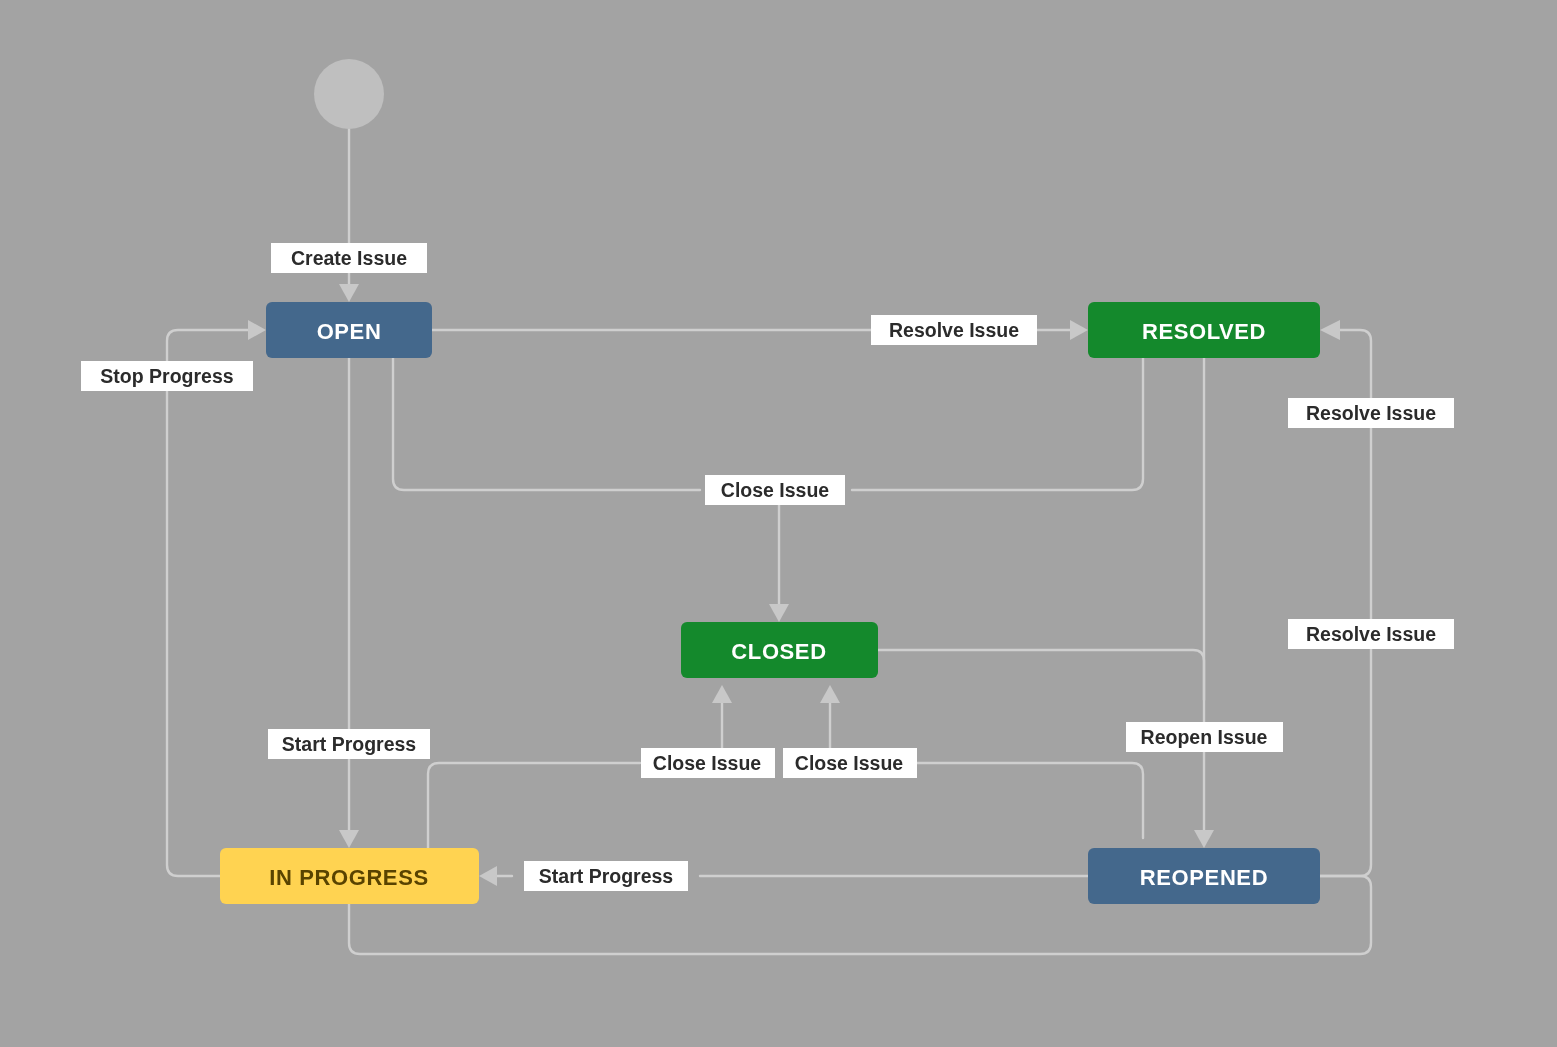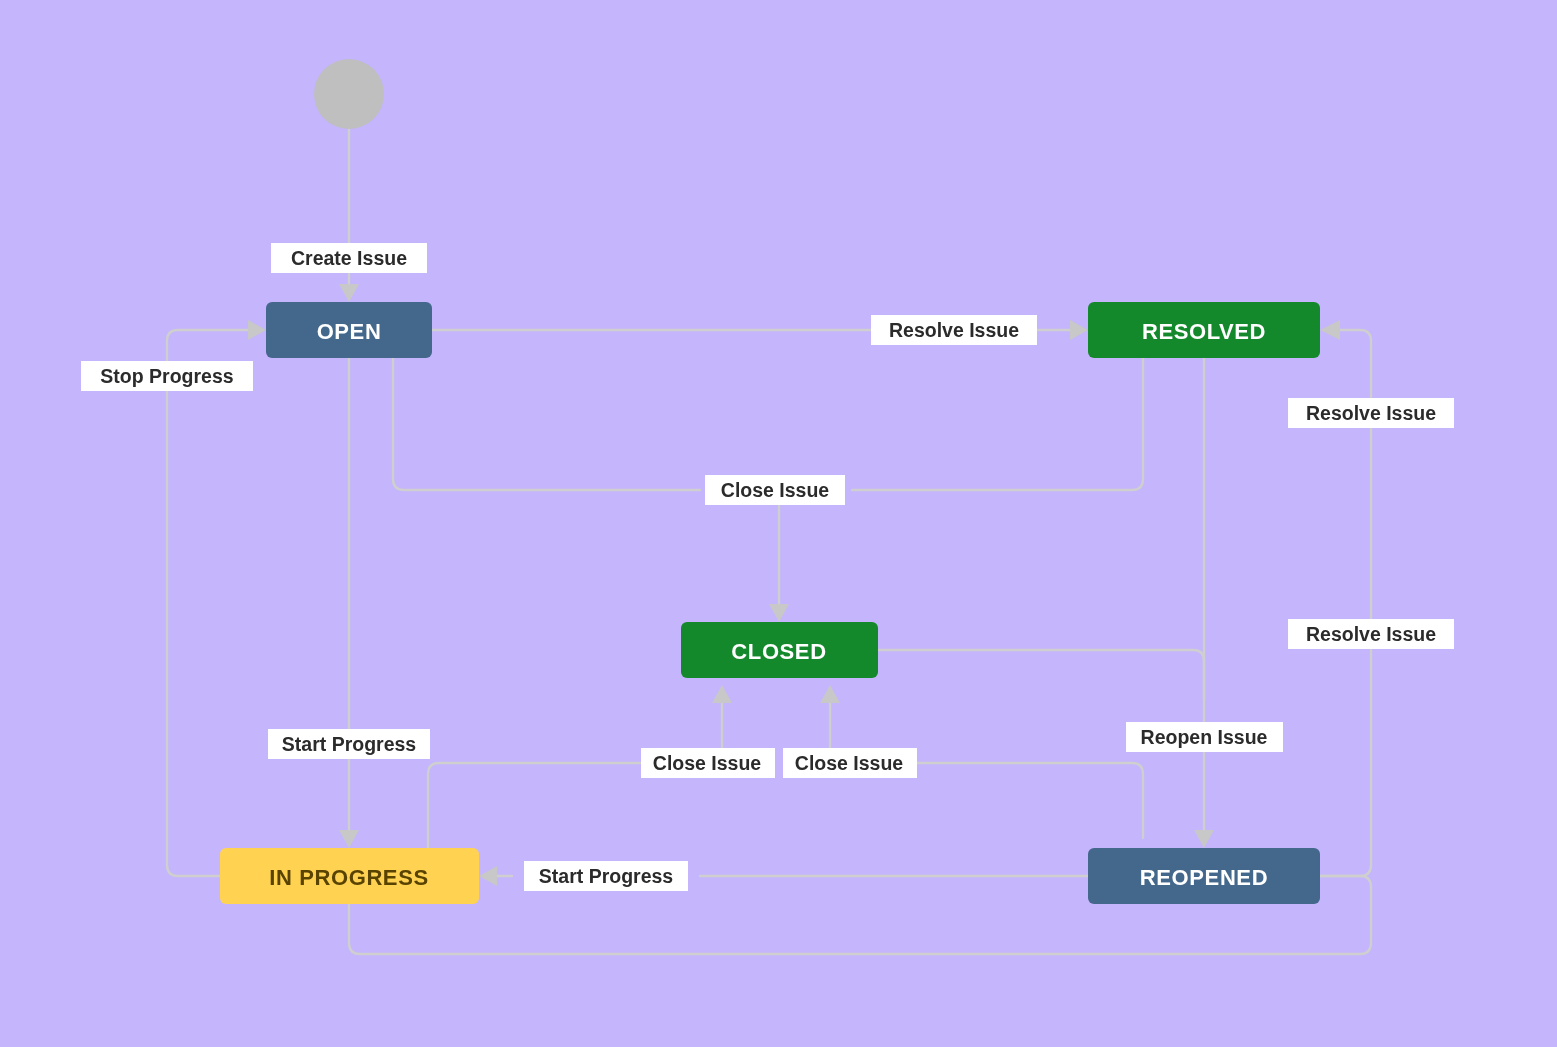--- a/index.html
+++ b/index.html
@@ -7,21 +7,21 @@
     padding: 0;
     background: #ffffff;
   }
   body {
     font-family: "Liberation Sans", sans-serif;
   }
   #canvas {
     position: relative;
     width: 1557px;
     height: 1047px;
-    background: #c4b5fd;
+    background: #a3a3a3;
     overflow: hidden;
   }
   svg#wf {
     position: absolute;
     left: 0;
     top: 0;
     width: 1557px;
     height: 1047px;
   }
   .edge-path {

